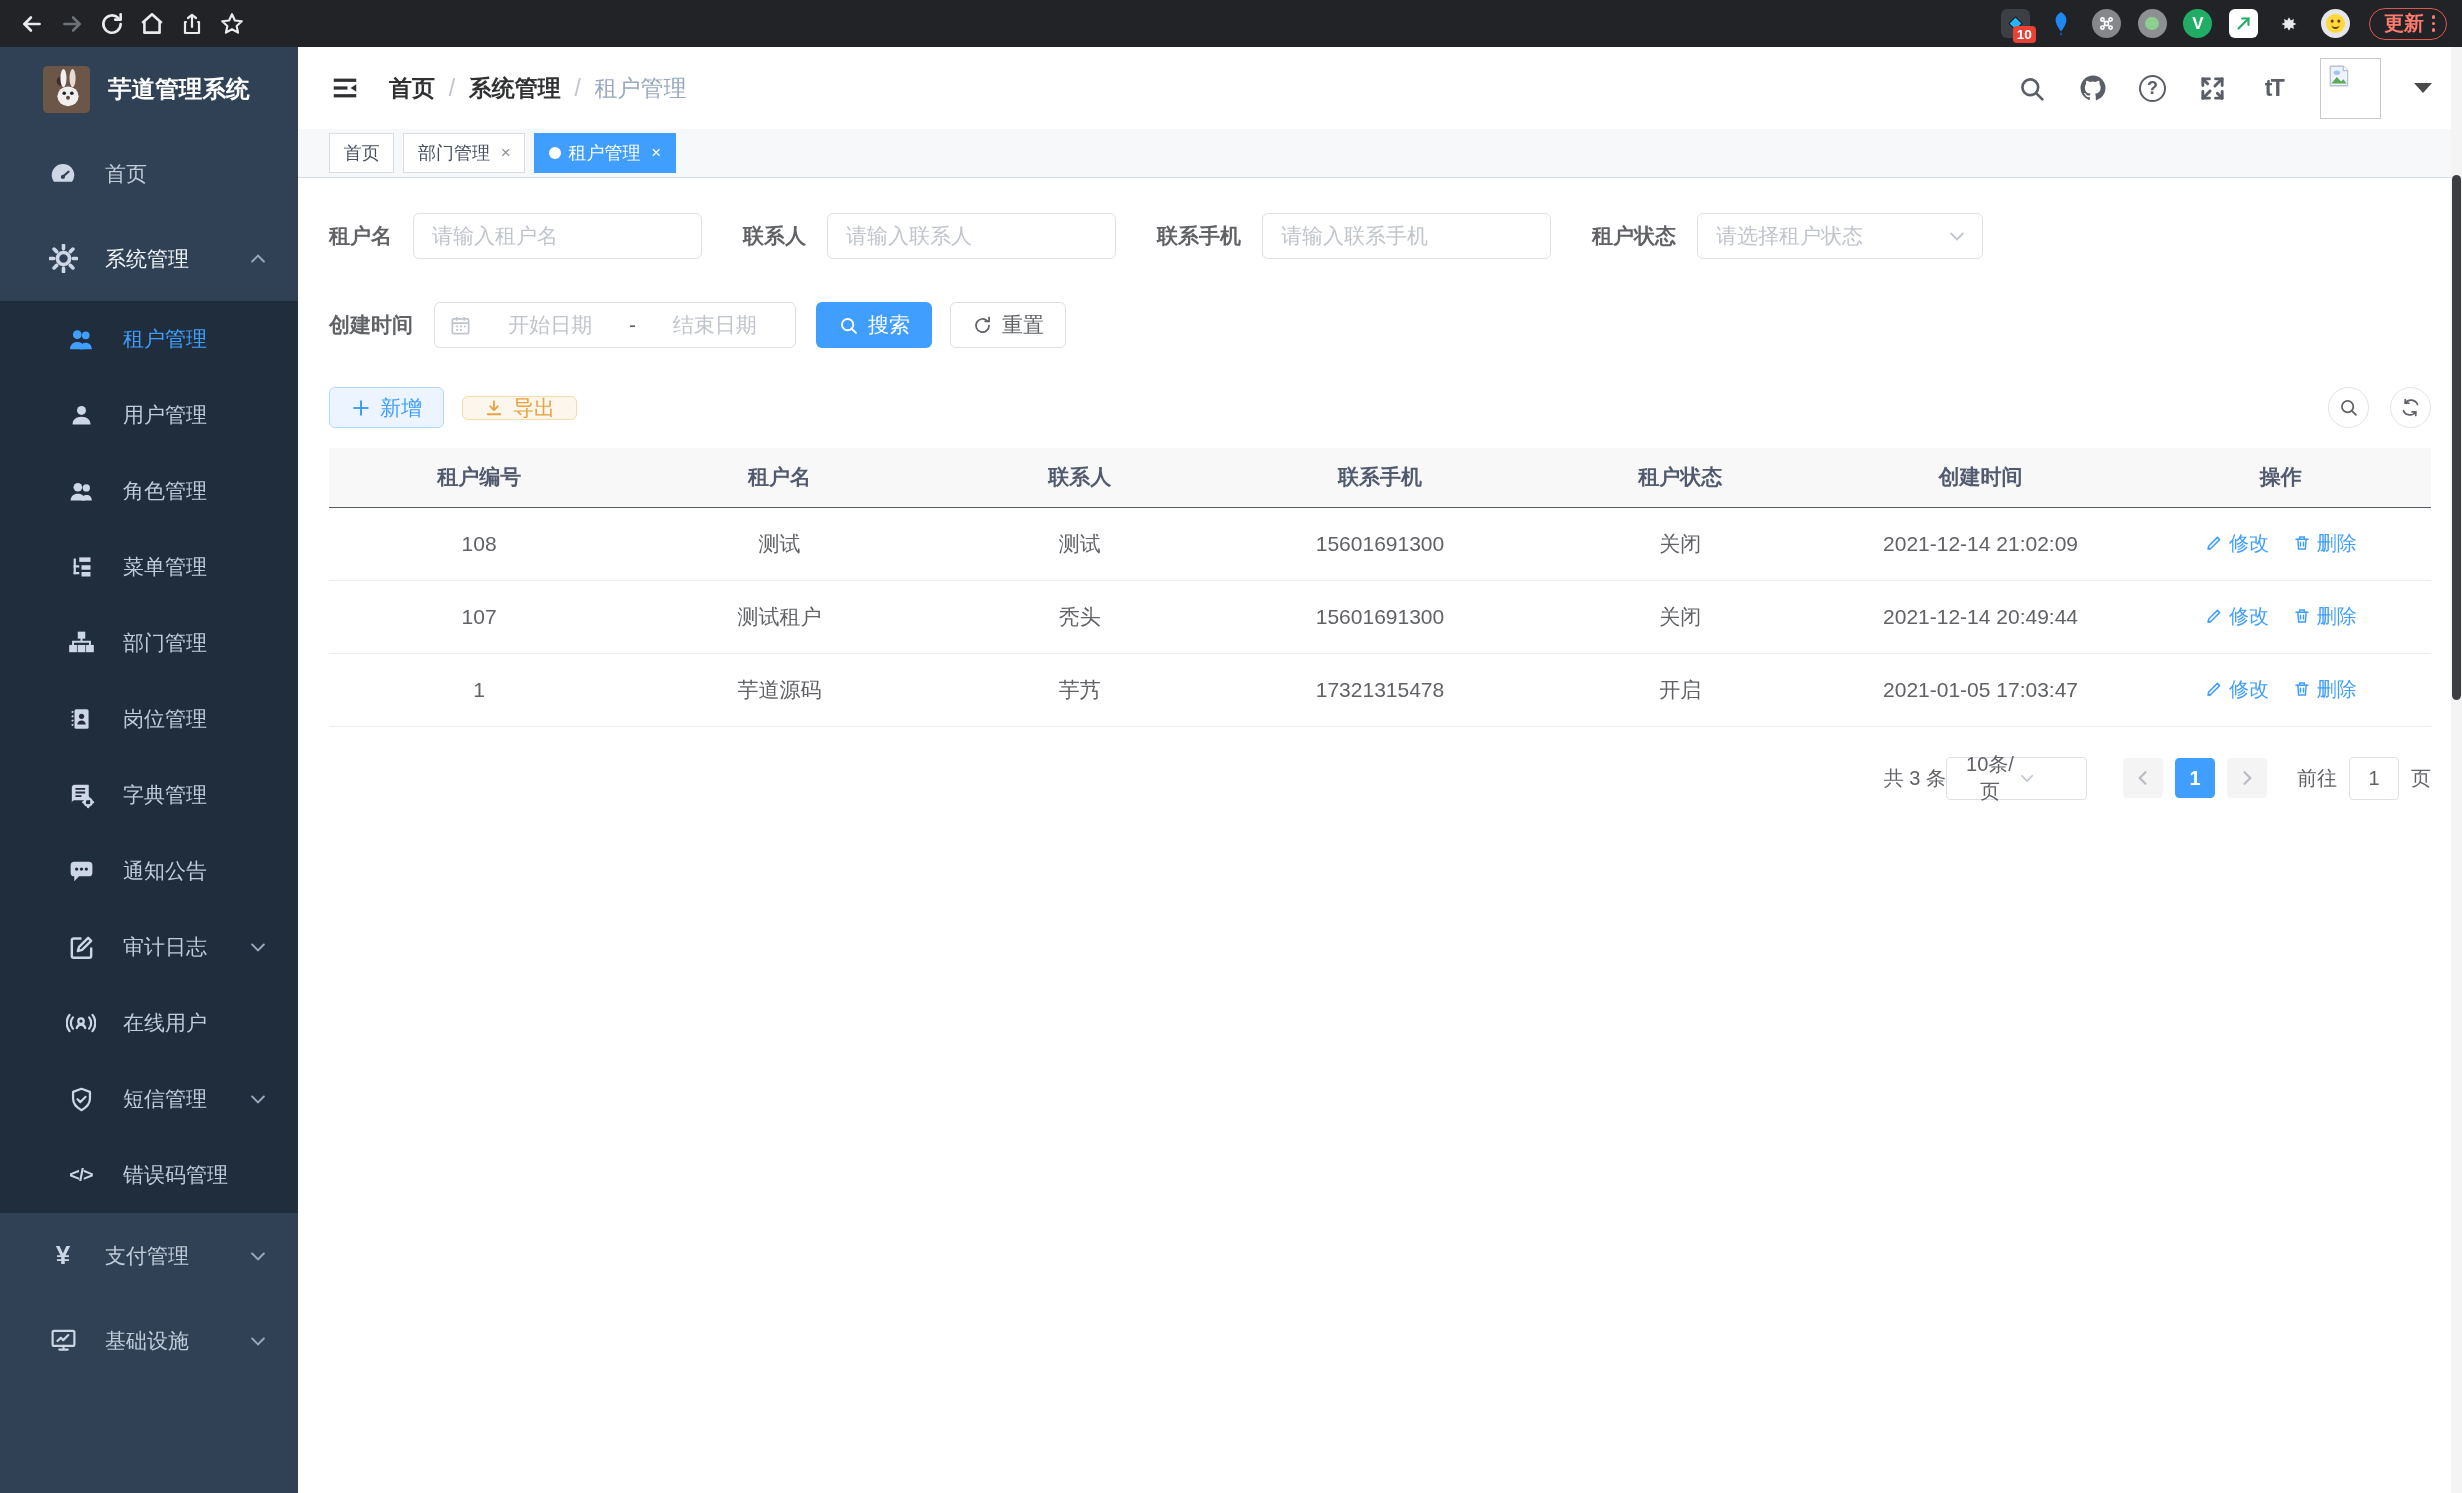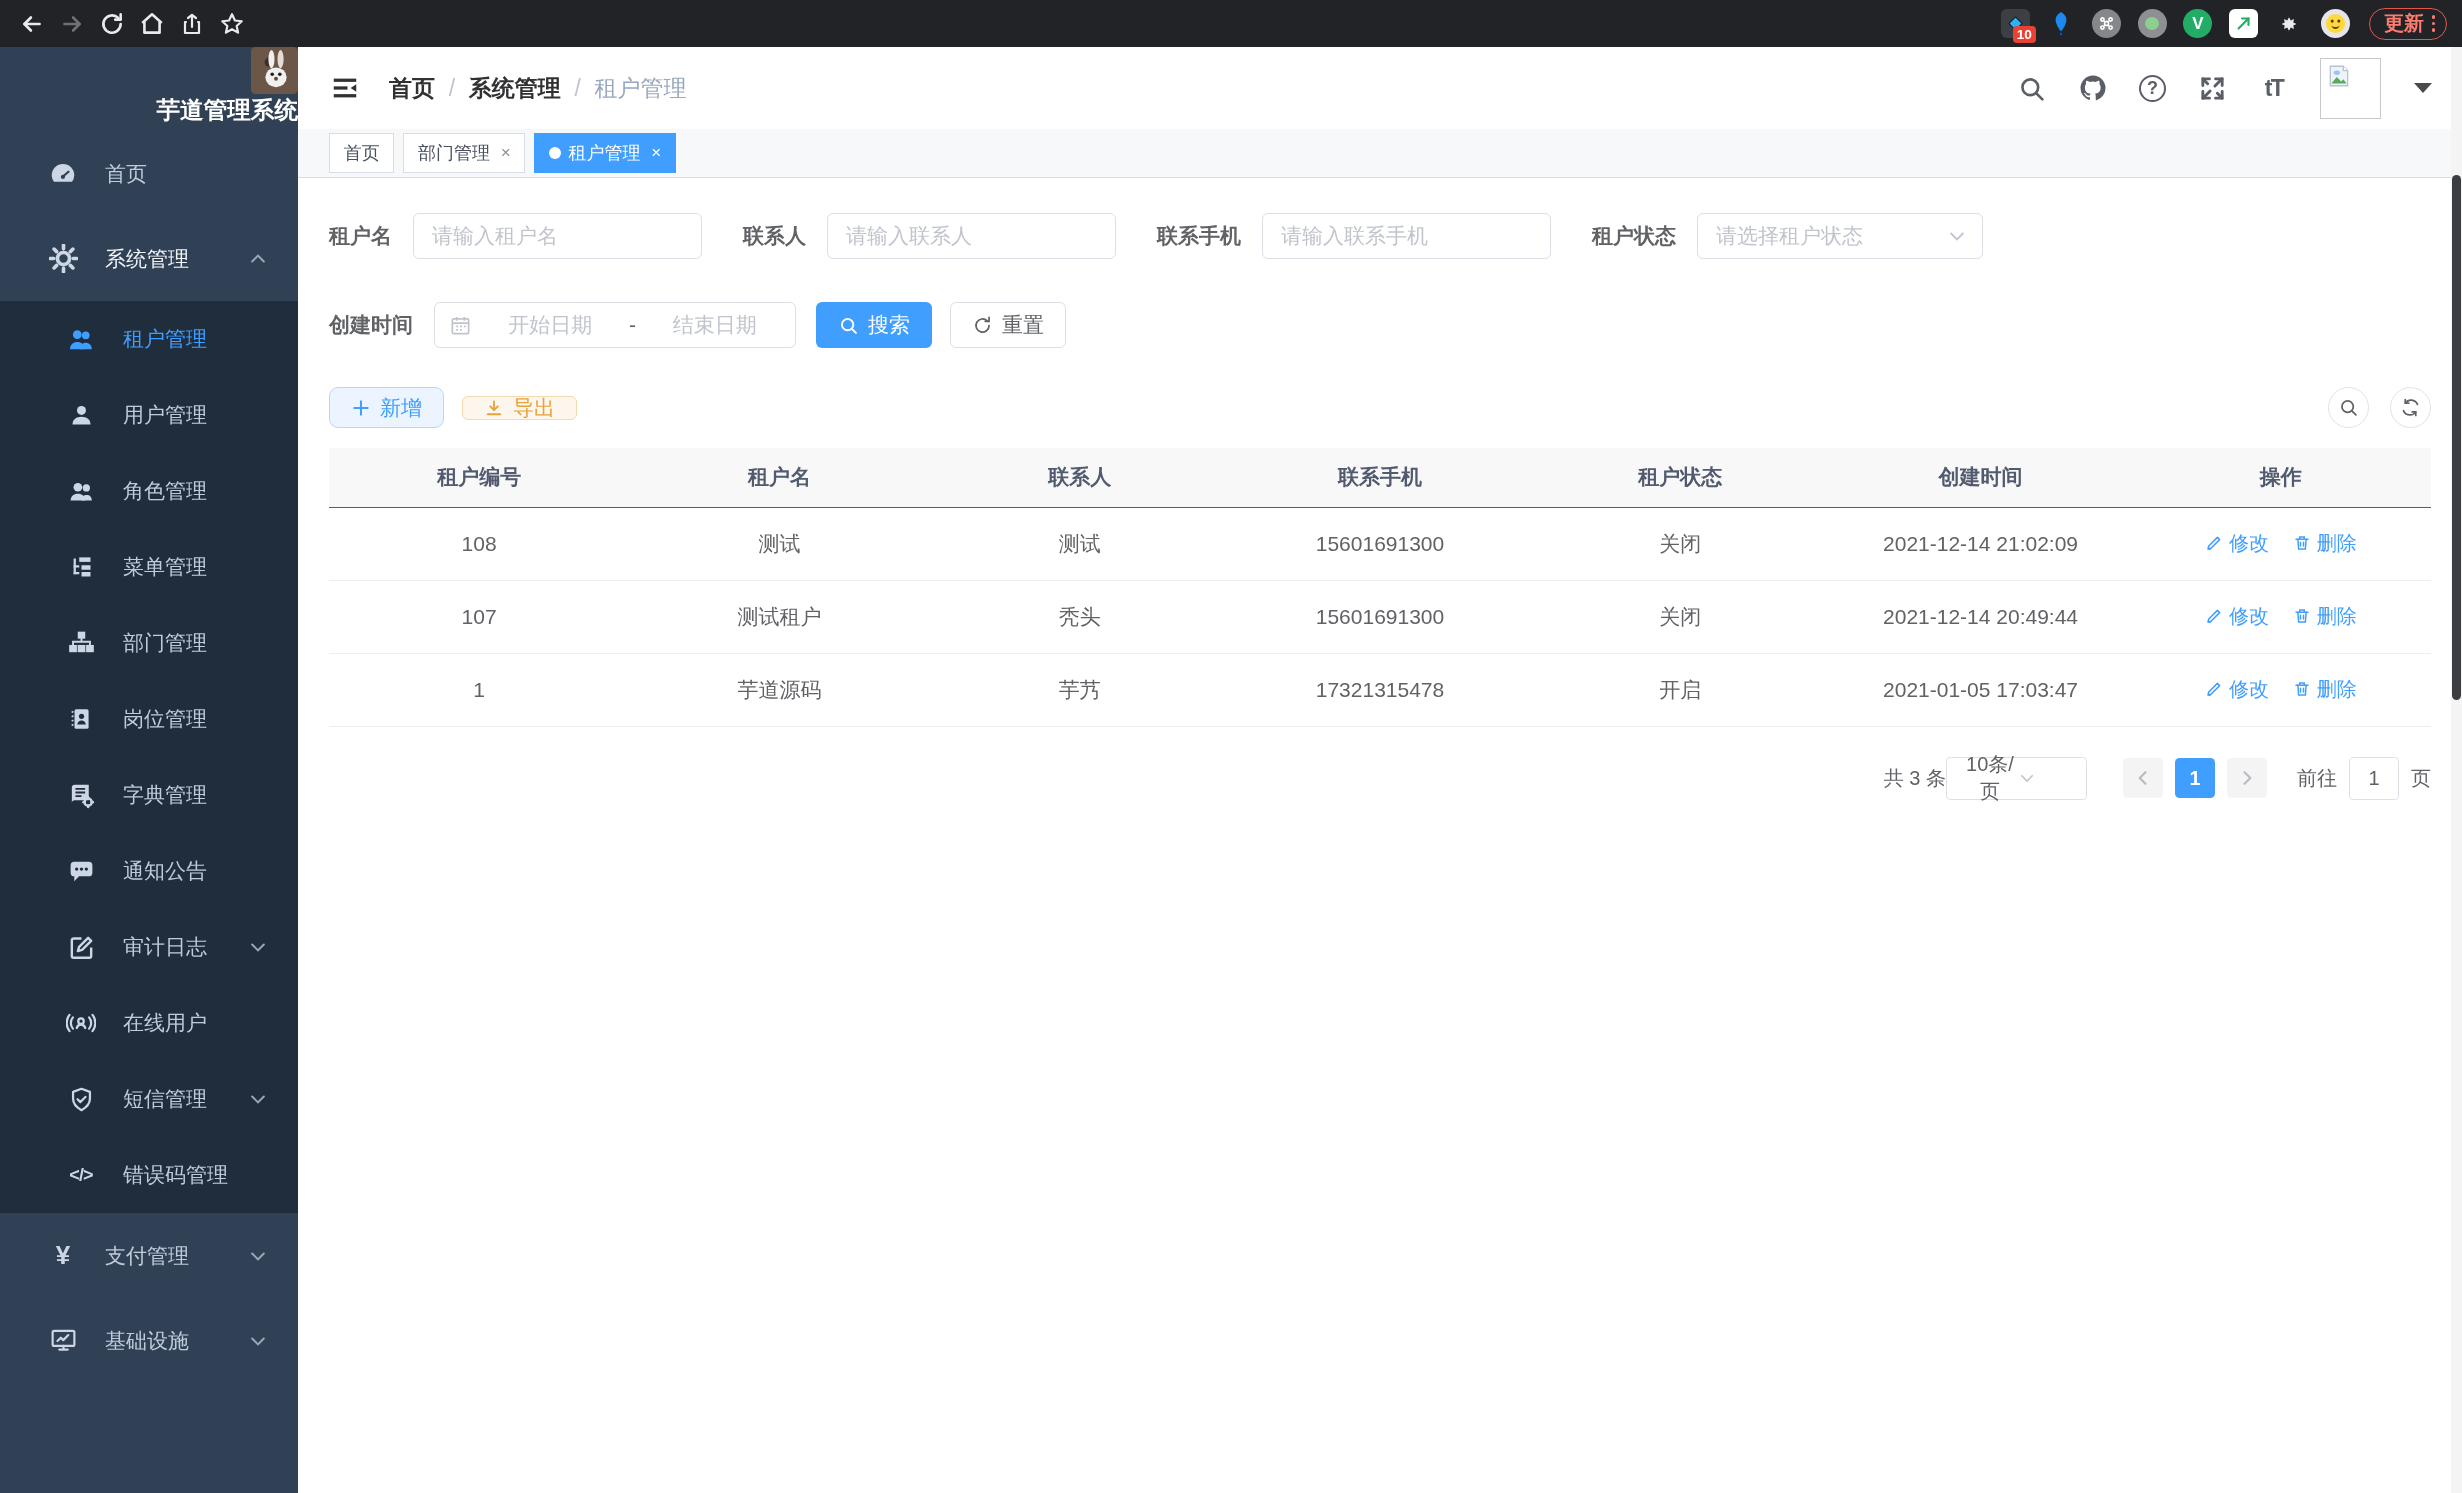--- a/index.html
+++ b/index.html
@@ -19,21 +19,21 @@
   .ext { width:29px; height:29px; border-radius:6px; display:flex; align-items:center; justify-content:center; position:relative; flex:0 0 auto; margin-left:10.7px; }
   .badge { position:absolute; right:-6px; bottom:-4.6px; background:#e94235; color:#fff; font-size:13.7px; line-height:17px; padding:0 3.8px; border-radius:3.8px; font-weight:bold; }
   .circ { border-radius:50%; }
   .update-pill { margin-left:13.7px; height:32px; border:1.5px solid #e0564a; border-radius:16px; color:#ff7b6e; display:flex; align-items:center; padding:0 10.7px 0 13.7px; gap:7.6px; font-size:20px; font-weight:bold; flex:0 0 auto; }
   .vdots { display:flex; flex-direction:column; gap:3px; }
   .vdots i { width:3.8px; height:3.8px; border-radius:50%; background:#ff7b6e; }
 
   
   .app { display:flex; height:1447px; }
   .sidebar { width:298px; background:#304156; color:#bfcbd9; flex:0 0 298px; overflow:hidden; }
-  .logo-row { height:84px; display:flex; align-items:flex-end; padding-left:55px;flex-direction:column; }
+  .logo-row { height:84px; display:flex; align-items:center; padding-left:43px; }
   .logo-img { width:47px; height:47px; border-radius:4.6px; overflow:hidden; flex:0 0 auto; }
   .logo-title { margin-left:18px; color:#fff; font-size:23.6px; font-weight:bold; }
   .s-item { height:85px; display:flex; align-items:center; padding:0 30px 0 47px; font-size:21px; color:#bfcbd9; cursor:pointer; }
   .s-item .s-ico { width:32px; height:32px; display:flex; align-items:center; justify-content:center; color:#cdd6e4; flex:0 0 auto; }
   .s-item .s-lbl { margin-left:26px; }
   .s-item .chev { margin-left:auto; color:#9aa7b9; display:flex; }
   .s-item.parent-active { color:#f0f3f8; }
   .sub { background:#1f2d3d; height:76px; padding-left:65px; }
   .s-item.active { color:#409eff; }
   .s-item.active .s-ico { color:#409eff; }
@@ -76,21 +76,21 @@
   .selbox .ph { color:#c0c4cc; font-size:21px; flex:1; }
   .selbox .chev { color:#c0c4cc; display:flex; }
   .datebox { width:362px; height:46px; border:1.5px solid #dcdfe6; border-radius:6px; display:flex; align-items:center; padding:0 13.7px; gap:12px; }
   .datebox .cal { color:#c0c4cc; display:flex; }
   .datebox .ph { color:#c0c4cc; font-size:21px; flex:1; text-align:center; }
   .datebox .dsep { color:#606266; font-size:21px; }
   .btn { height:46px; border-radius:6px; font-size:21px; display:inline-flex; align-items:center; justify-content:center; gap:9px; padding:0 21px; cursor:pointer; border:1.5px solid transparent; font-family:inherit; }
   .btn-primary { background:#409eff; color:#fff; margin-left:20px; }
   .btn-plain { background:#fff; border-color:#dcdfe6; color:#606266; margin-left:18px; }
   .toolbar { margin-top:39px; display:flex; align-items:center; }
-  .btn-addlike { height:41px; background:#ecf5ff; border-color:#b3d8ff; color:#409eff;border-radius:9px; }
+  .btn-addlike { height:41px; background:#ecf5ff; border-color:#b3d8ff; color:#409eff; }
   .btn-export { height:24px; background:#fdf6ec; border-color:#f5dab1; color:#e6a23c; margin-left:18px; }
   .tool-right { margin-left:auto; display:flex; gap:21px; }
   .circle-btn { width:41px; height:41px; border:1.5px solid #e0e3e9; border-radius:50%; background:#fff; color:#606266; display:flex; align-items:center; justify-content:center; cursor:pointer; }
 
   table.grid { width:100%; margin-top:20px; border-collapse:collapse; table-layout:fixed; }
   table.grid th { height:59px; background:#f8f8f9; color:#515a6e; font-size:21px; font-weight:bold; border-bottom:1.5px solid #565d66; text-align:center; }
   table.grid td { height:73px; color:#606266; font-size:21px; text-align:center; border-bottom:1.5px solid #ebeef5; }
   .op-link { color:#409eff; font-size:20px; display:inline-flex; align-items:center; gap:6px; margin:0 9px; cursor:pointer; }
 
   .pagination { margin-top:30px; display:flex; align-items:center; justify-content:flex-end; font-size:20px; color:#606266; }

